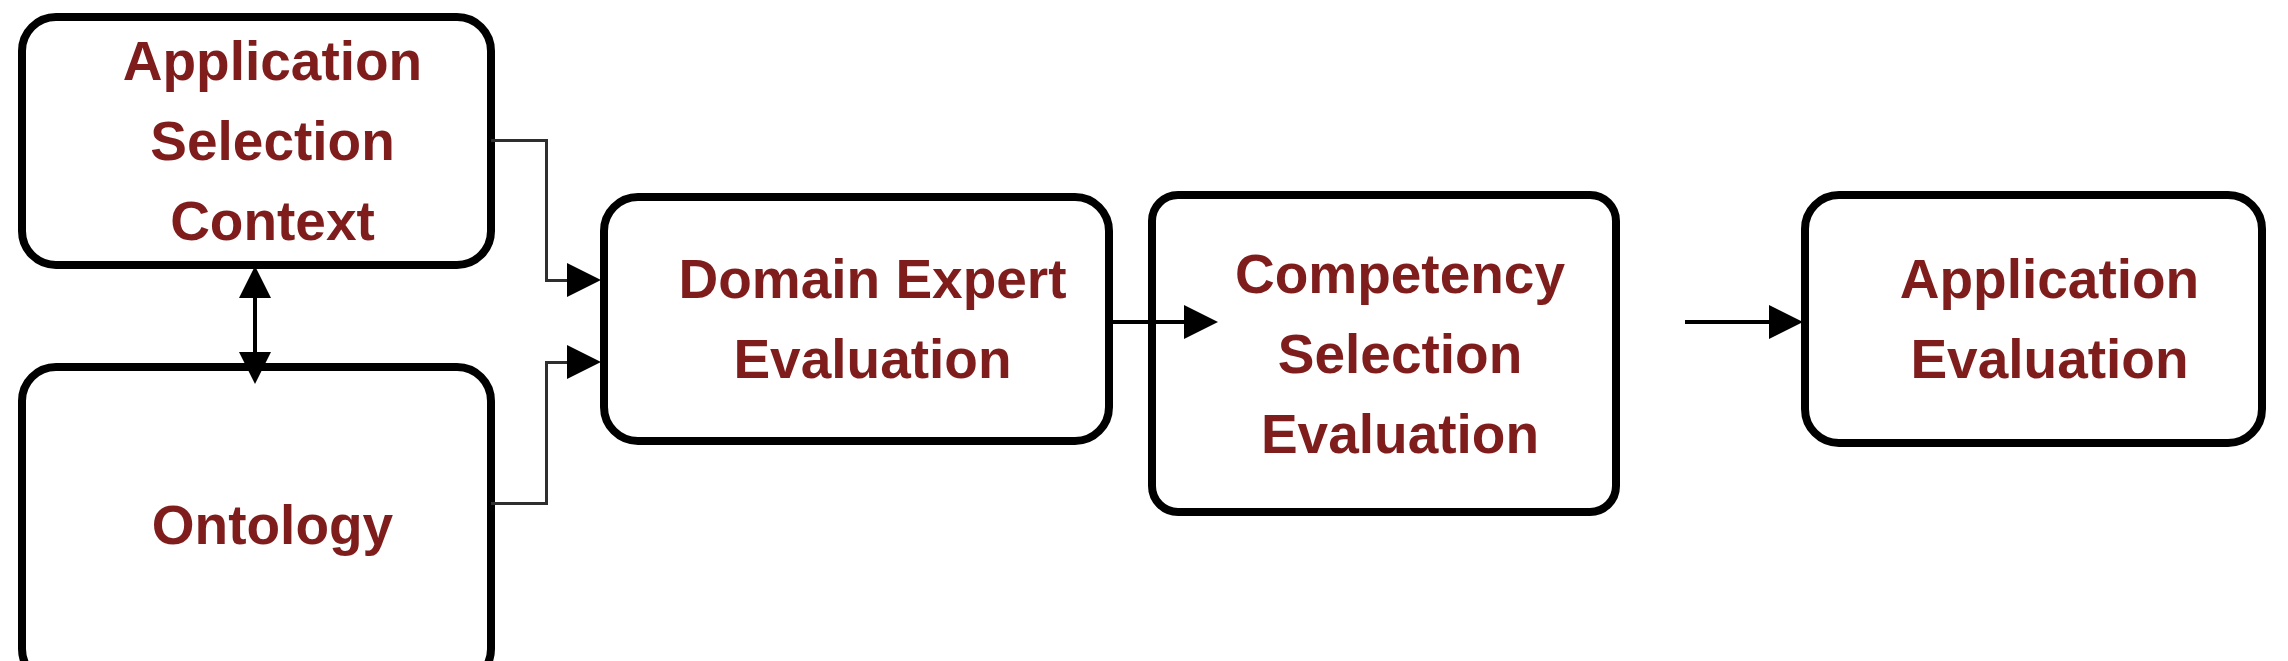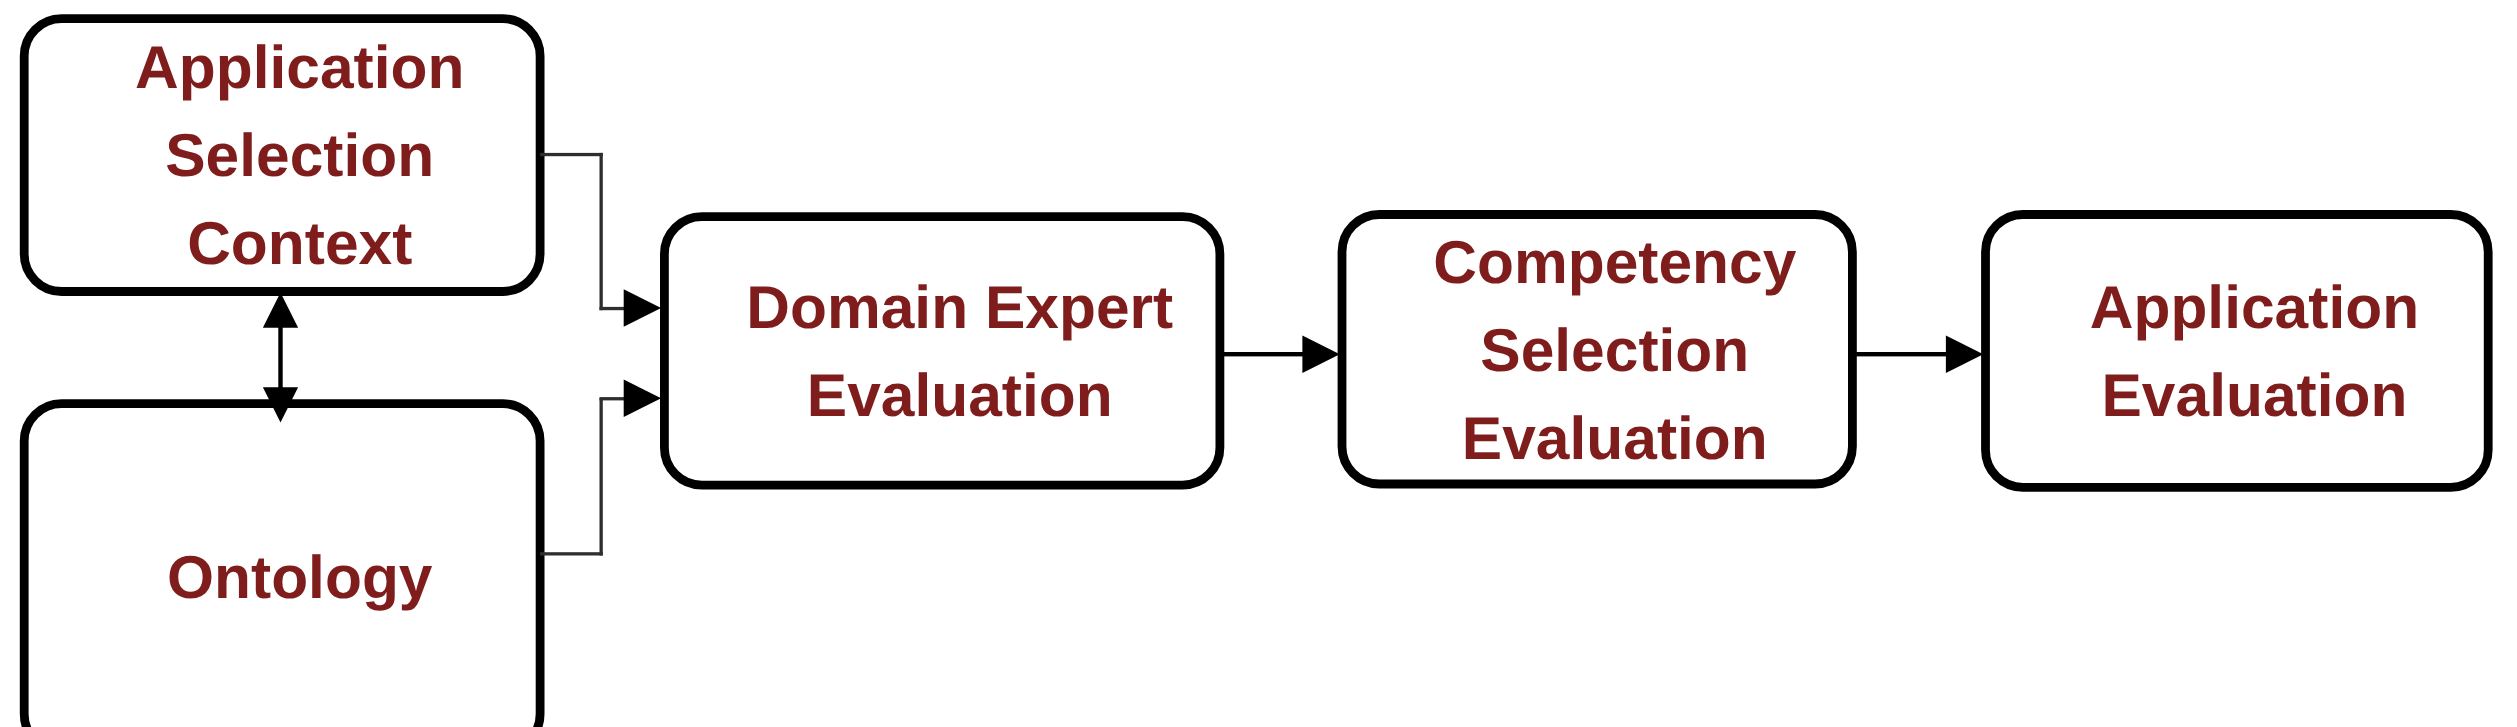--- a/index.html
+++ b/index.html
@@ -31,21 +31,21 @@
     font-size: 55px;
     line-height: 80px;
     letter-spacing: 0px;
     padding-left: 32px;
   }
   .node span { display: block; white-space: nowrap; }
 
   .n1 { left: 18px;   top: 13px;  width: 477px; height: 256px; }
   .n2 { left: 18px;   top: 363px; width: 477px; height: 324px; }
   .n3 { left: 600px;  top: 193px; width: 513px; height: 252px; }
-  .n4 { left: 1216px; top: 191px; width: 472px; height: 253px; }
+  .n4 { left: 1148px; top: 191px; width: 472px; height: 325px; border-radius: 30px; }
   .n5 { left: 1801px; top: 191px; width: 465px; height: 256px; }
 
   .seg { position: absolute; background: #2e2e2e; }
   .seg-bold { position: absolute; background: #000000; }
   .head-right {
     position: absolute; width: 0; height: 0;
     border-top: 17px solid transparent;
     border-bottom: 17px solid transparent;
     border-left: 34px solid #000000;
   }

